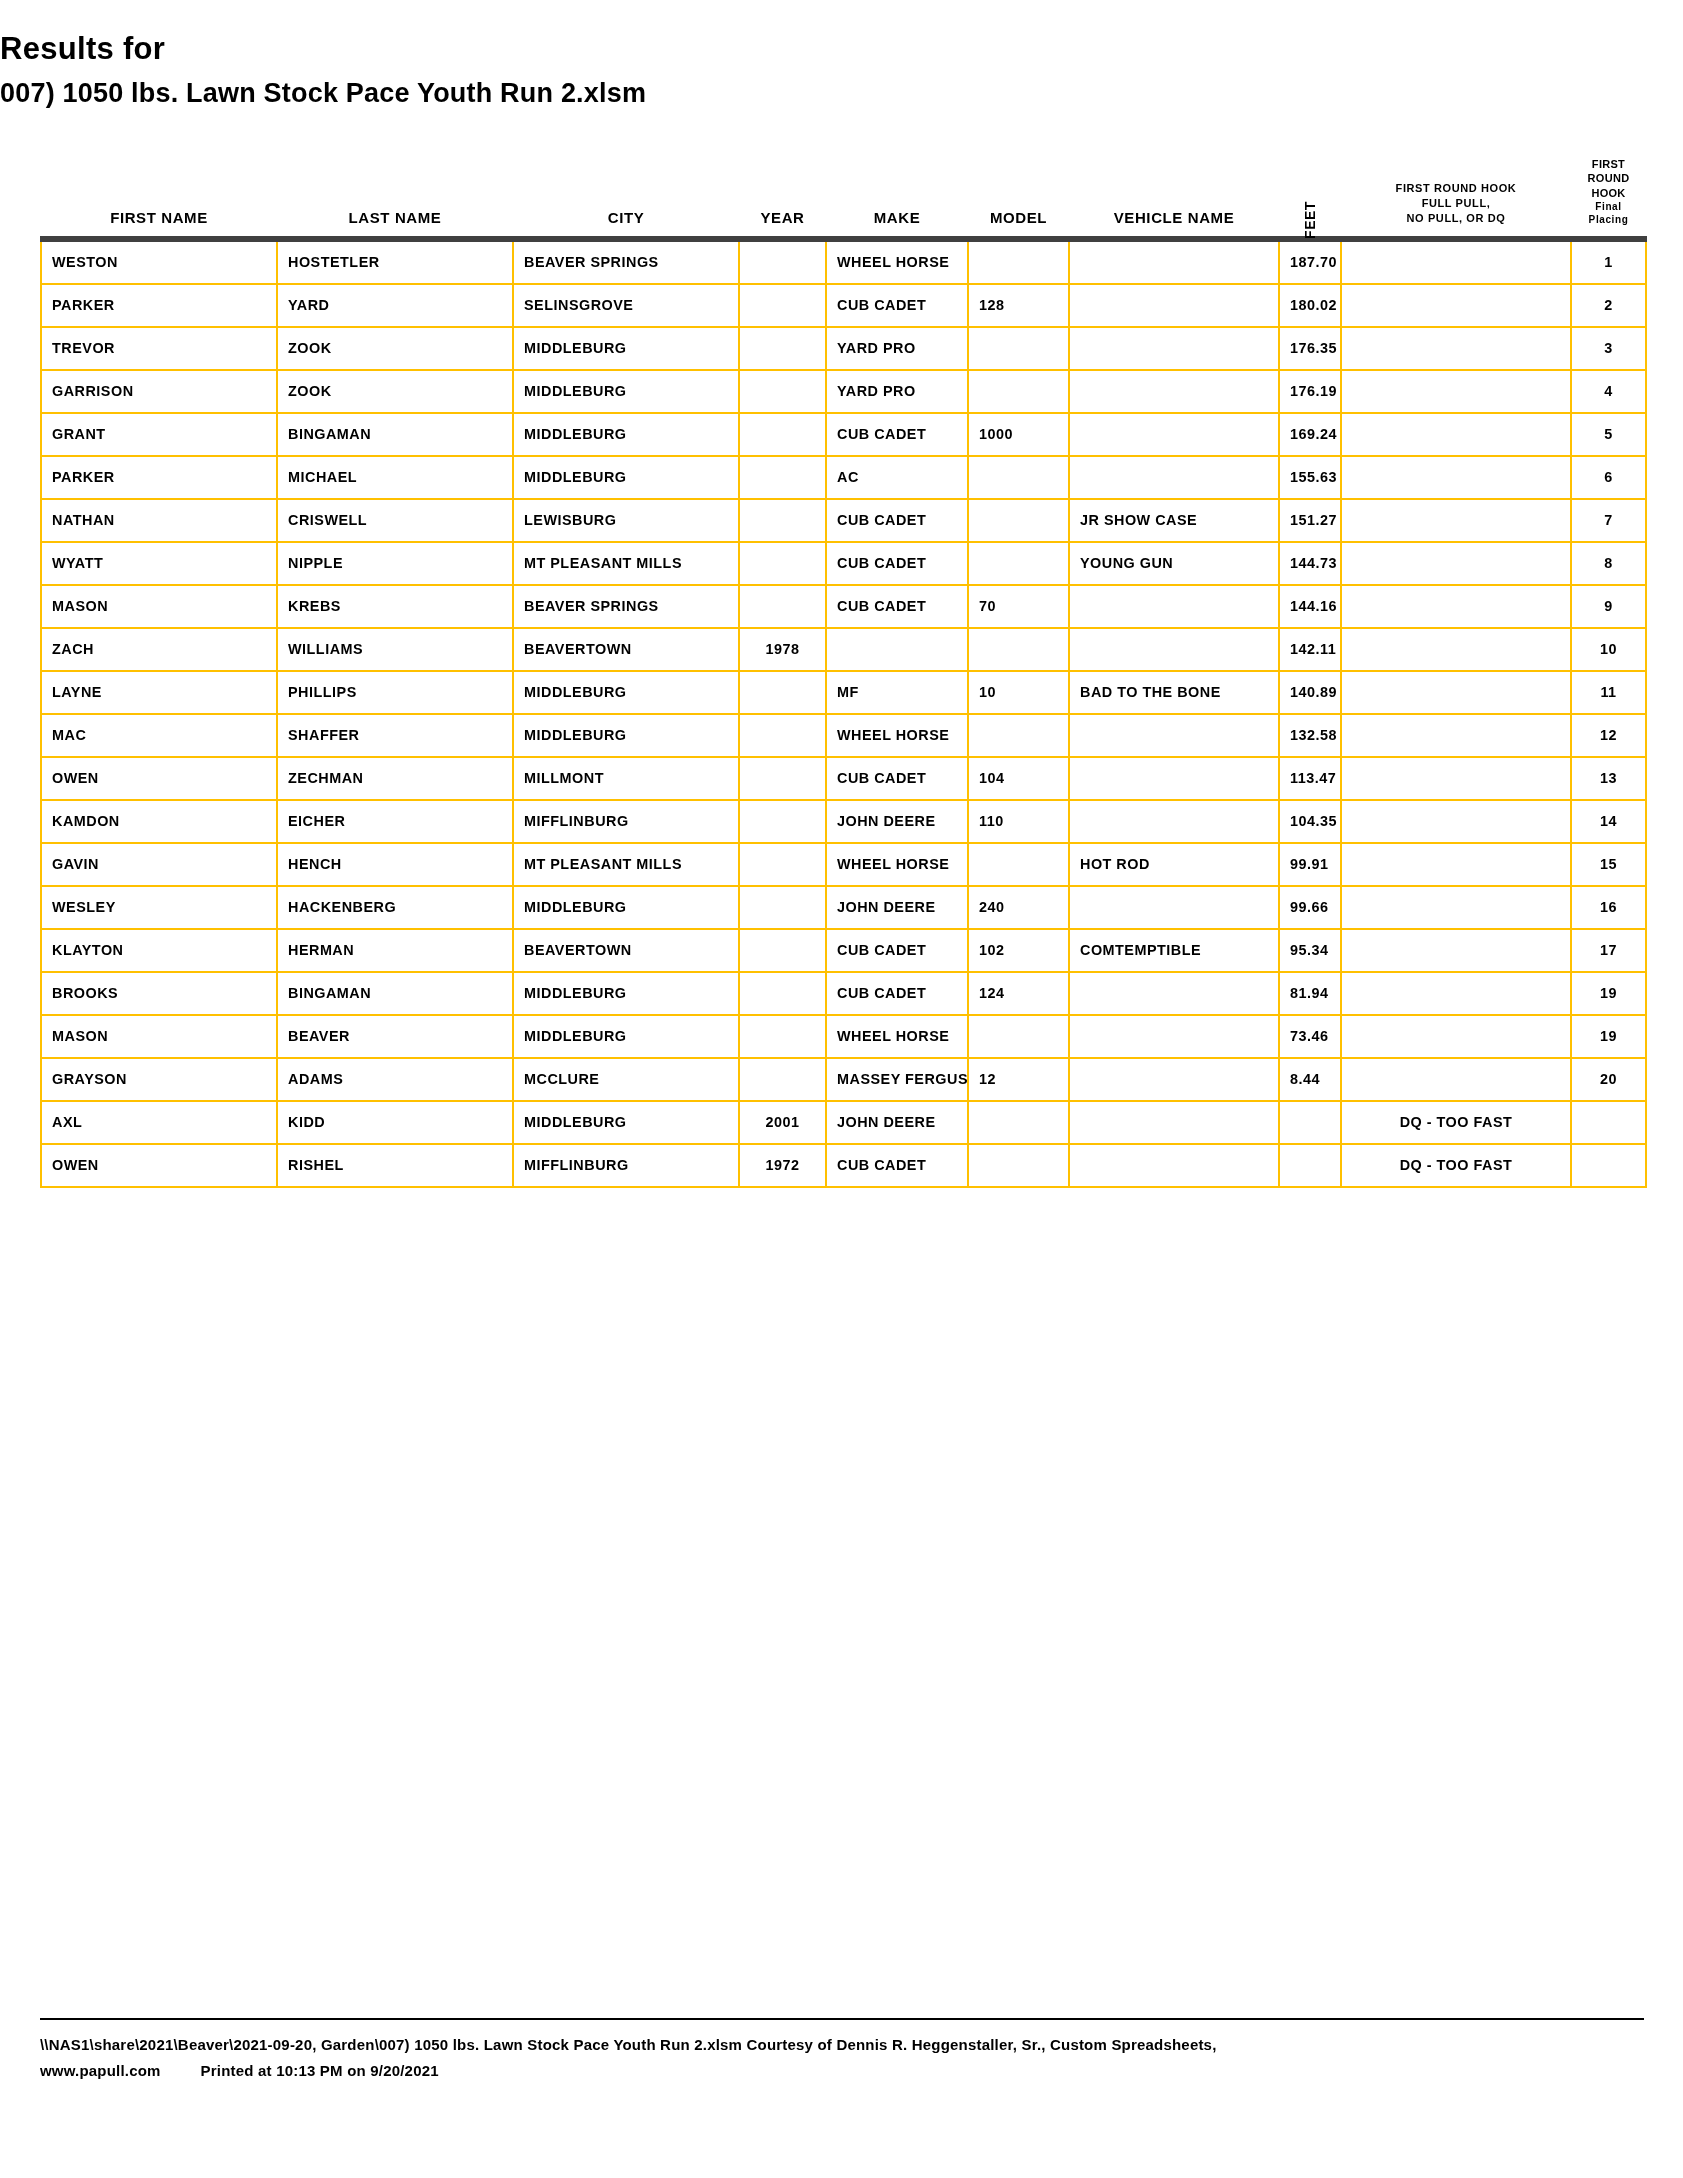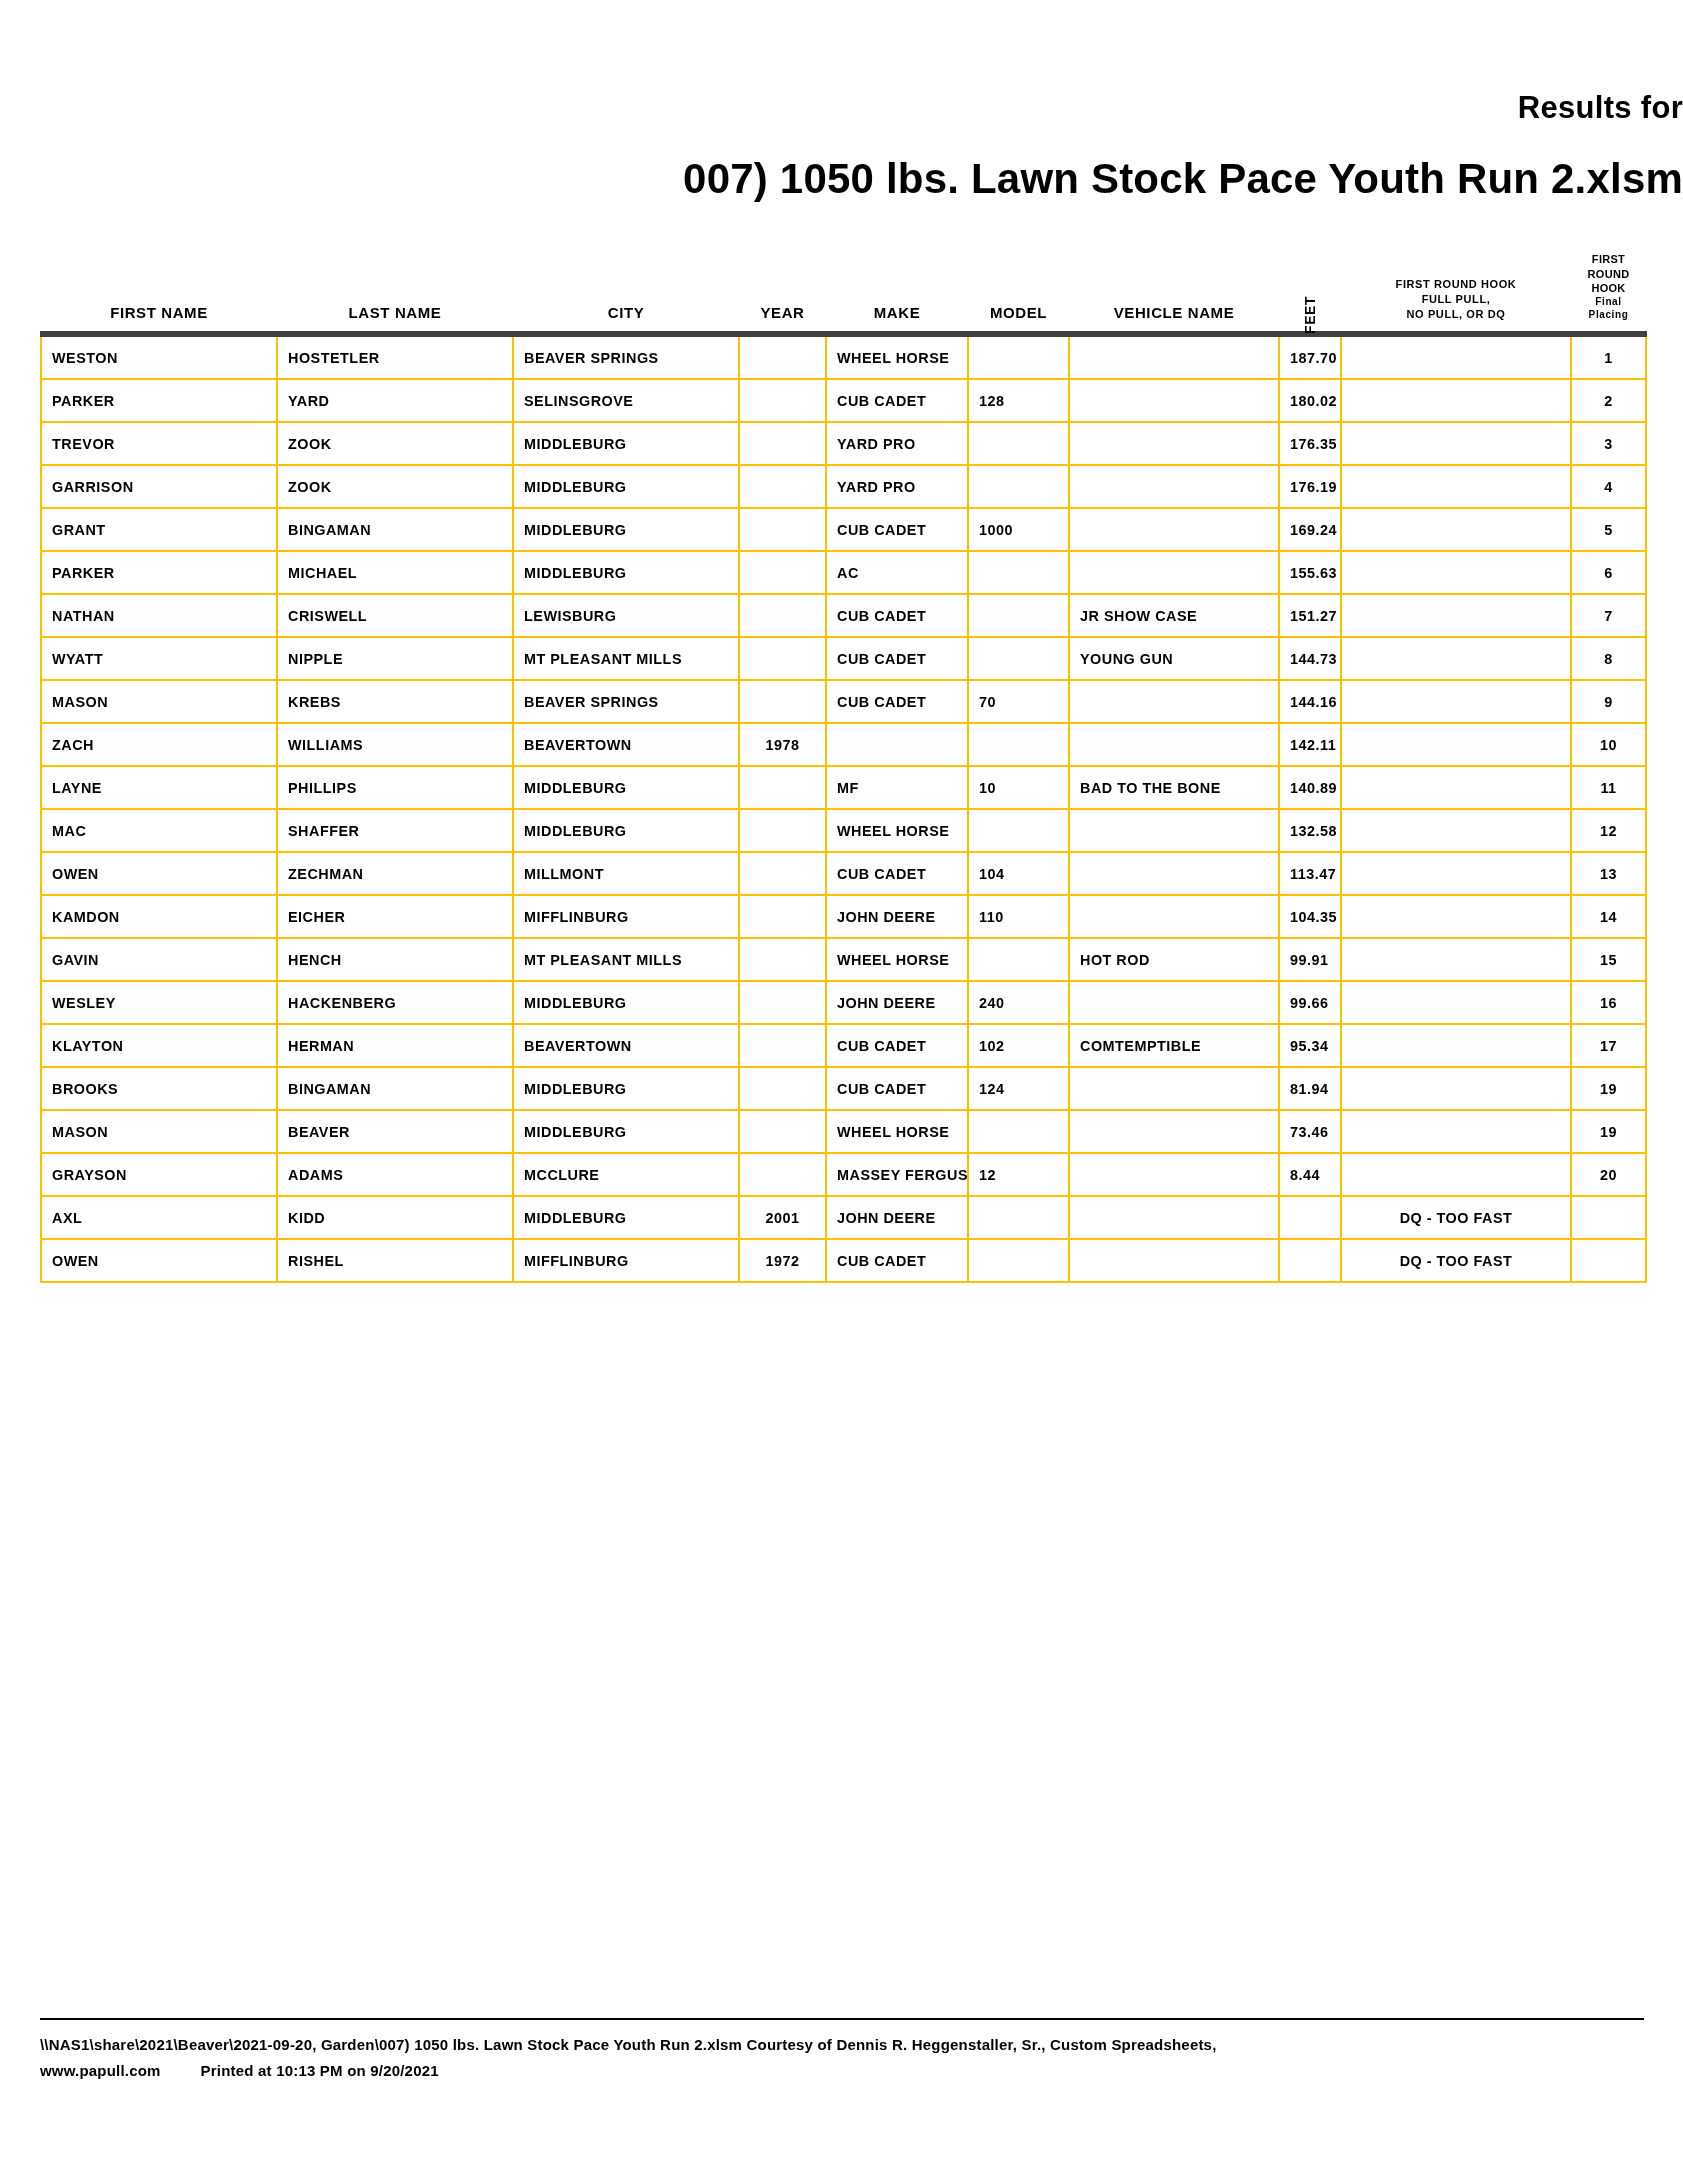--- a/index.html
+++ b/index.html
@@ -15,35 +15,35 @@
     position: relative;
   }
   .page {
     width: 1683px;
     height: 2178px;
     box-sizing: border-box;
     padding: 0;
     position: relative;
   }
   .title-block {
-    text-align: right;
-    padding-top: 89px;
+    text-align: left;
+    padding-top: 30px;
   }
   .title-line1 {
     font-size: 31px;
     font-weight: bold;
     letter-spacing: 0.3px;
     line-height: 1.25;
   }
   .title-line2 {
-    font-size: 42px;
+    font-size: 27px;
     font-weight: bold;
     letter-spacing: 0.2px;
     line-height: 1.3;
-    margin-top: 24px;
+    margin-top: 7px;
   }
 
   .table-wrap {
     margin: 38px 40px 0 40px;
   }
   table.results {
     border-collapse: collapse;
     width: 1604px;
     table-layout: fixed;
   }

